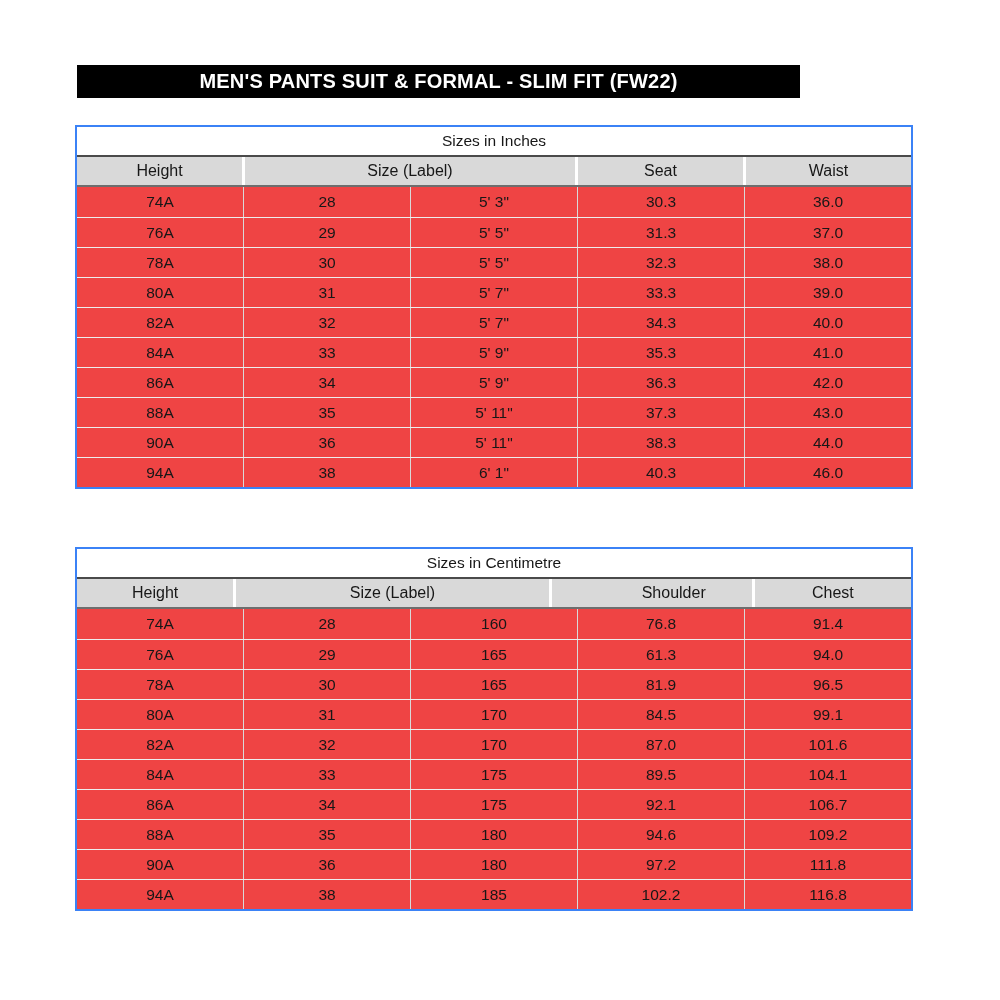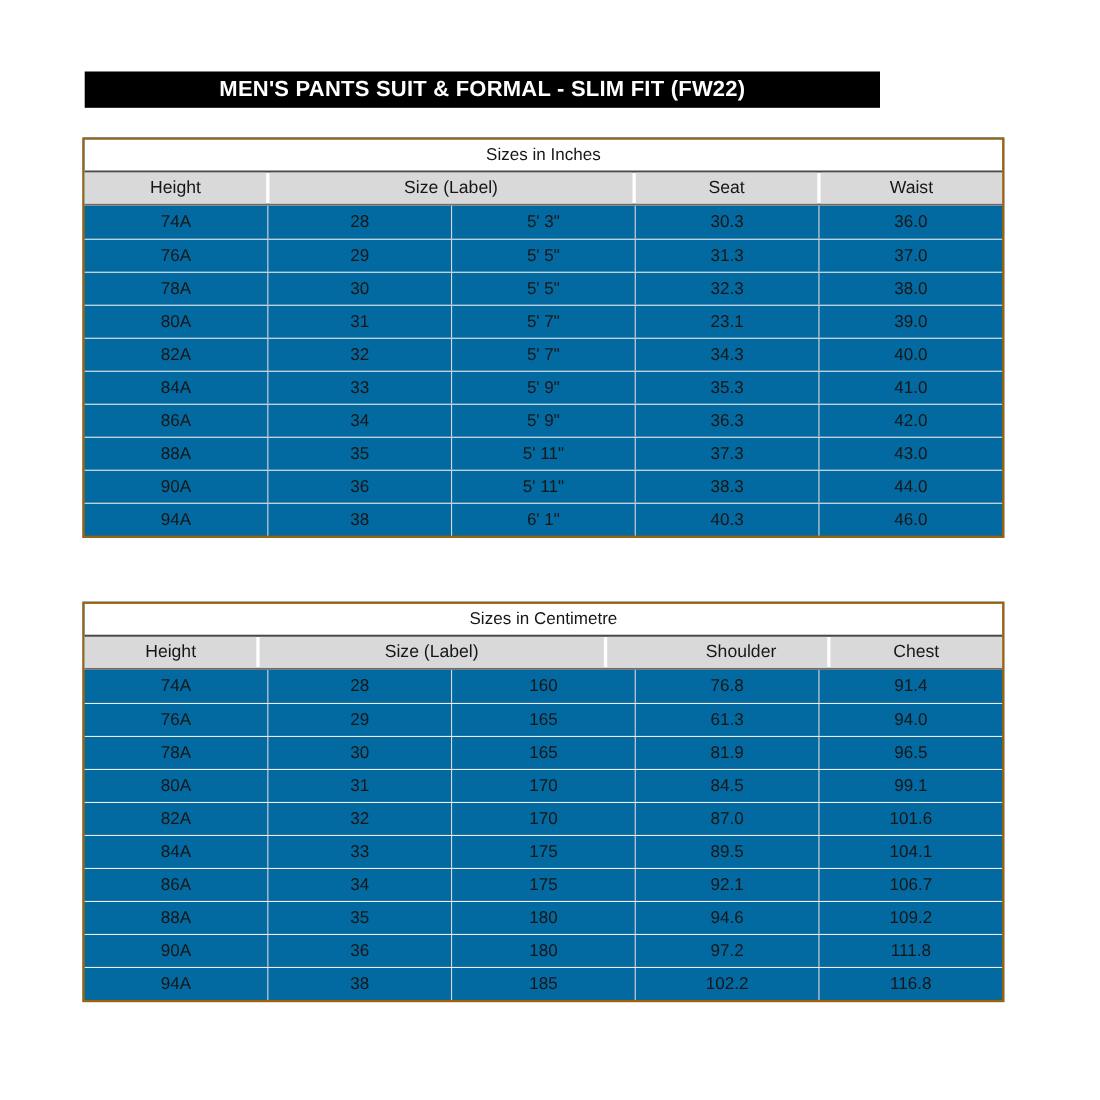--- a/index.html
+++ b/index.html
@@ -25,22 +25,22 @@
     justify-content: center;
     font-weight: bold;
     font-size: 20px;
     letter-spacing: 0.2px;
   }
   .size-table {
     position: absolute;
     left: 75px;
     width: 838px;
     box-sizing: border-box;
-    border: 2px solid #a16207;
-    background: #0369a1;
+    border: 2px solid #3b82f6;
+    background: #ef4444;
   }
   .tbl-title {
     height: 28px;
     display: flex;
     align-items: center;
     justify-content: center;
     font-size: 15.5px;
     border-bottom: 2px solid #4a4a4a;
     background: #ffffff;
   }
@@ -110,21 +110,21 @@
           <div class="cell">78A</div>
           <div class="cell">30</div>
           <div class="cell">5' 5"</div>
           <div class="cell">32.3</div>
           <div class="cell">38.0</div>
         </div>
         <div class="row">
           <div class="cell">80A</div>
           <div class="cell">31</div>
           <div class="cell">5' 7"</div>
-          <div class="cell">23.1</div>
+          <div class="cell">33.3</div>
           <div class="cell">39.0</div>
         </div>
         <div class="row">
           <div class="cell">82A</div>
           <div class="cell">32</div>
           <div class="cell">5' 7"</div>
           <div class="cell">34.3</div>
           <div class="cell">40.0</div>
         </div>
         <div class="row">

